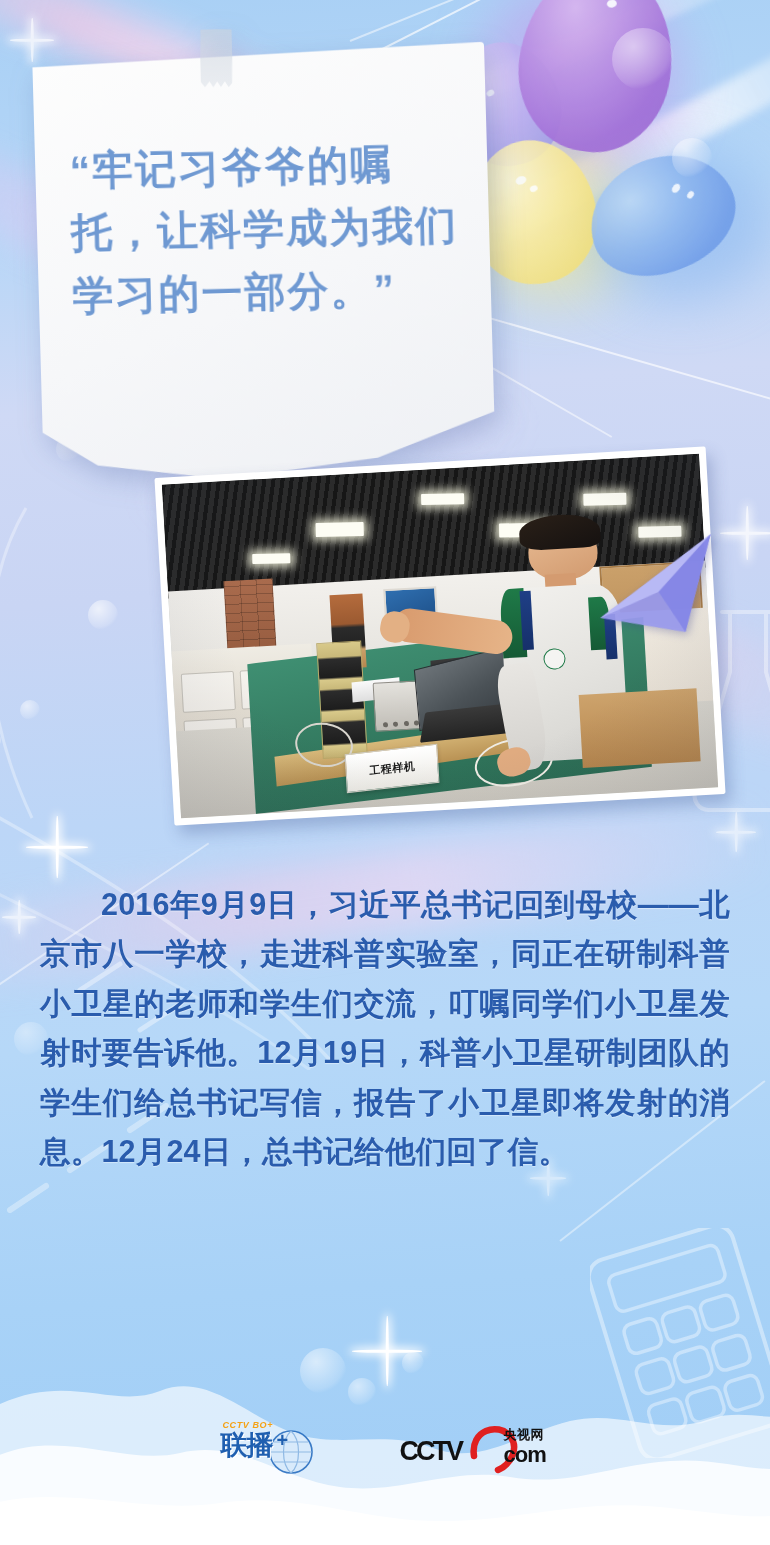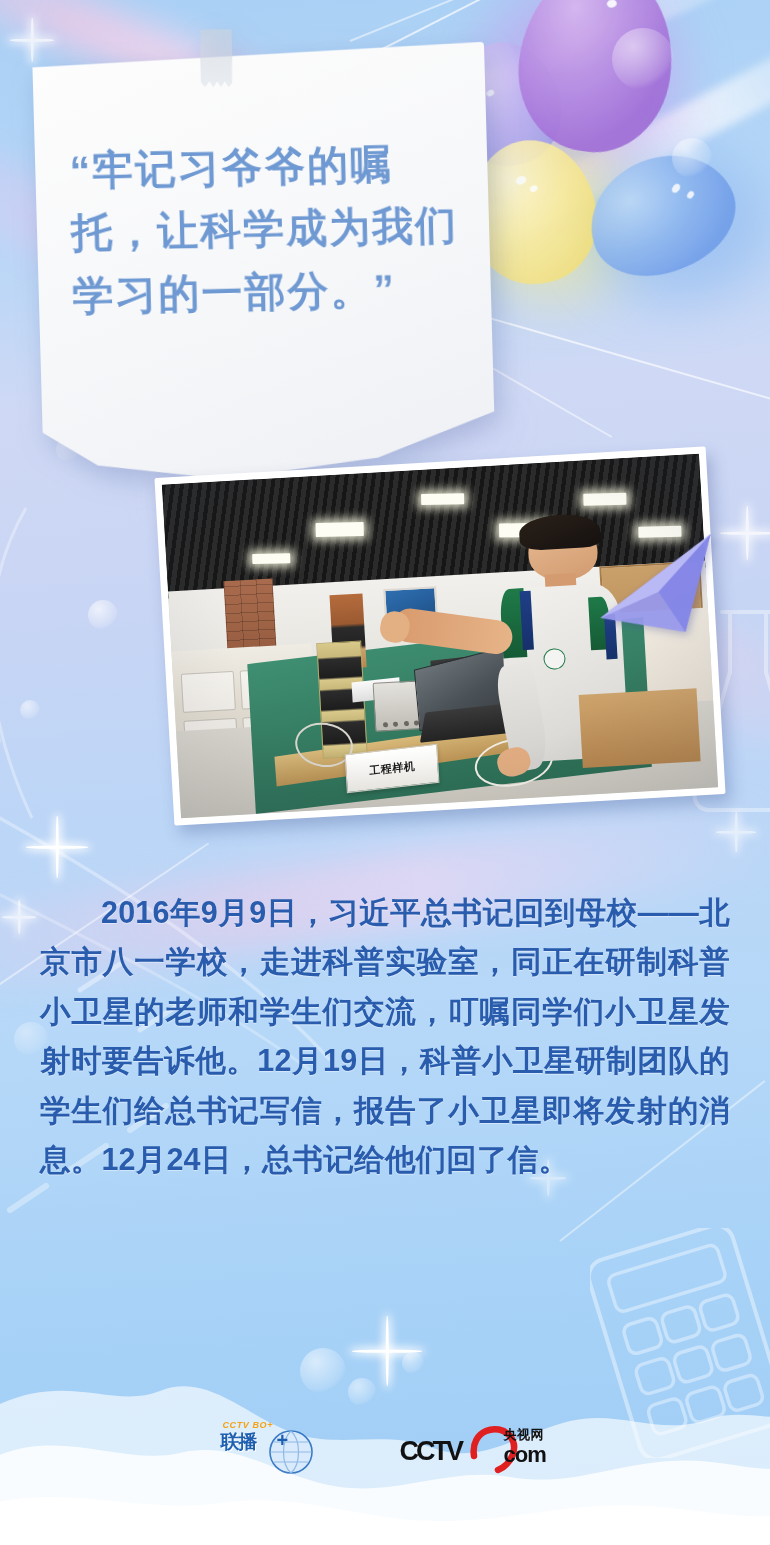--- a/index.html
+++ b/index.html
@@ -427,21 +427,21 @@
     left: 40px; top: 872px;
     width: 690px;
     color: #2a5cad;
     font-size: 30.5px;
     line-height: 1.62;
     font-weight: 700;
     letter-spacing: .2px;
     text-align: justify;
     text-shadow: 0 1px 1px rgba(255,255,255,.45);
   }
-  #body-text p { margin: 16px 0 4px 0; text-indent: 2em; }
+  #body-text p { margin: 8px 0 4px 0; text-indent: 2em; }
 
   
   #footer-logos {
     position: absolute;
     left: 0; right: 0; top: 1418px;
     display: flex;
     align-items: center;
     justify-content: center;
     gap: 38px;
   }
@@ -652,21 +652,21 @@
     <div id="lianbo-logo">
       <svg viewBox="0 0 104 62" width="104" height="62" fill="none">
 
         <circle cx="72" cy="34" r="21" fill="#d8eafb" stroke="#2a6fc0" stroke-width="1.6" opacity=".9"></circle>
         <path d="M72 13 C 62 22, 62 46, 72 55" stroke="#8fb9e4" stroke-width="1.2" fill="none"></path>
         <path d="M72 13 C 82 22, 82 46, 72 55" stroke="#8fb9e4" stroke-width="1.2" fill="none"></path>
         <path d="M51.5 34 h41" stroke="#8fb9e4" stroke-width="1.2"></path>
         <path d="M55 24 h34 M55 44 h34" stroke="#8fb9e4" stroke-width="1"></path>
       </svg>
       <div style="position:absolute;left:4px;top:2px;font-size:9px;font-weight:700;font-style:italic;color:#f5a215;letter-spacing:.6px;">CCTV BO+</div>
-      <div style="position:absolute;left:2px;top:14px;font-size:19px;font-weight:700;color:#1f5fb0;letter-spacing:-1px;line-height:1;text-shadow:1px 1px 0 #ffffff;">联播</div>
+      <div style="position:absolute;left:2px;top:14px;font-size:27px;font-weight:700;color:#1f5fb0;letter-spacing:-1px;line-height:1;text-shadow:1px 1px 0 #ffffff;">联播</div>
       <div style="position:absolute;left:58px;top:12px;font-size:20px;font-weight:700;color:#1f5fb0;line-height:1;">+</div>
     </div>
 
     <div id="logo-div"></div>
 
     <div id="cctv-logo">
       <svg viewBox="0 0 152 54" width="152" height="54" fill="none">
 
         <path d="M74 34 C 70 8, 98 0, 110 14 C 119 25, 112 42, 98 48" stroke="#e02020" stroke-width="6.5" fill="none" stroke-linecap="round"></path>
       </svg>

